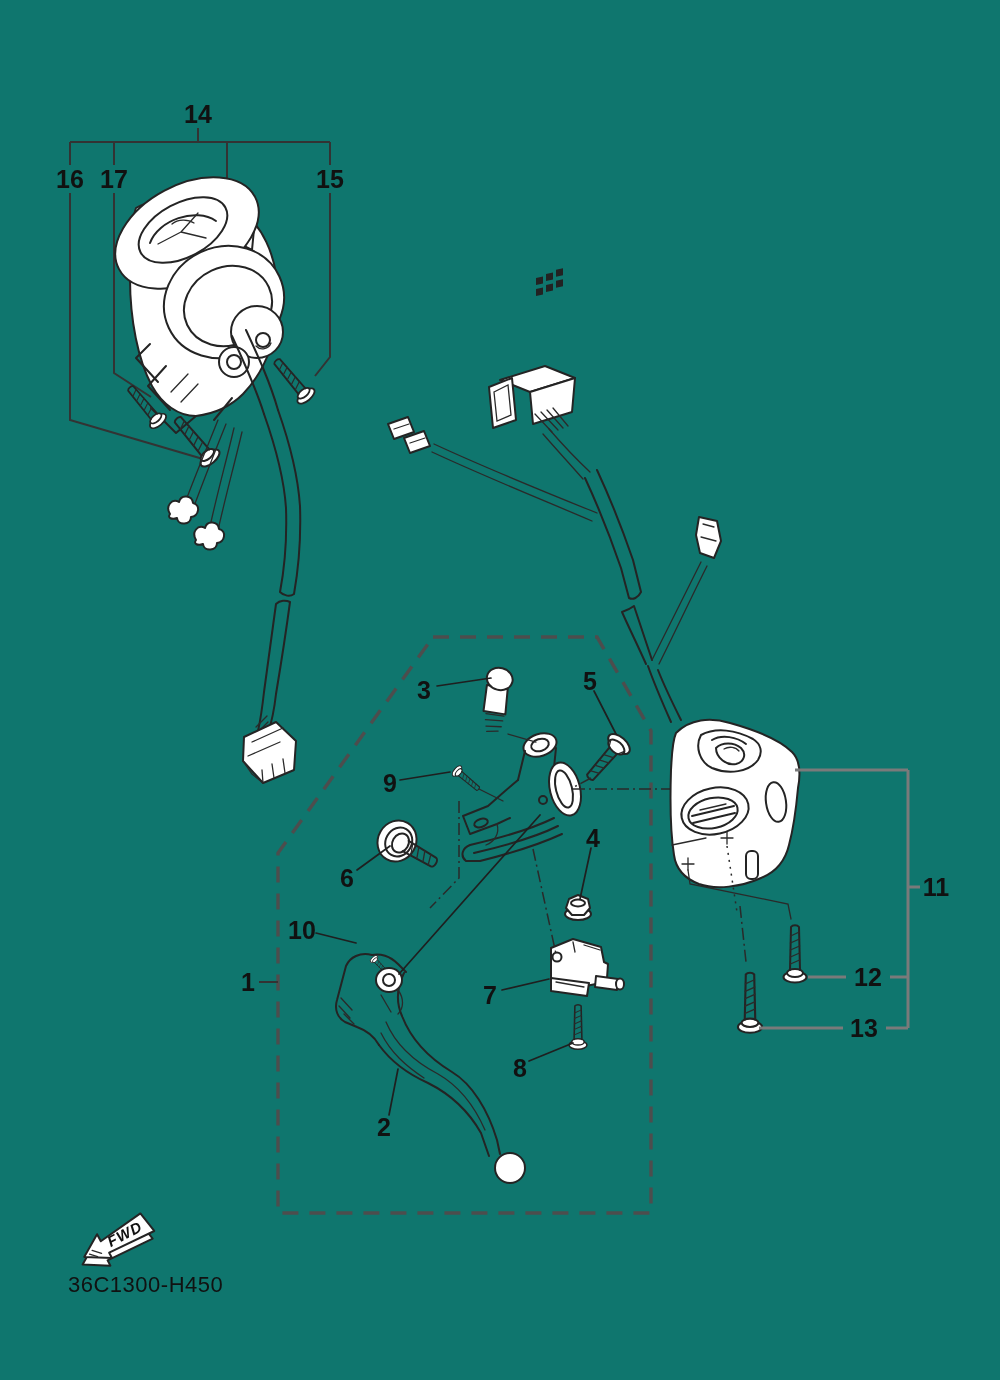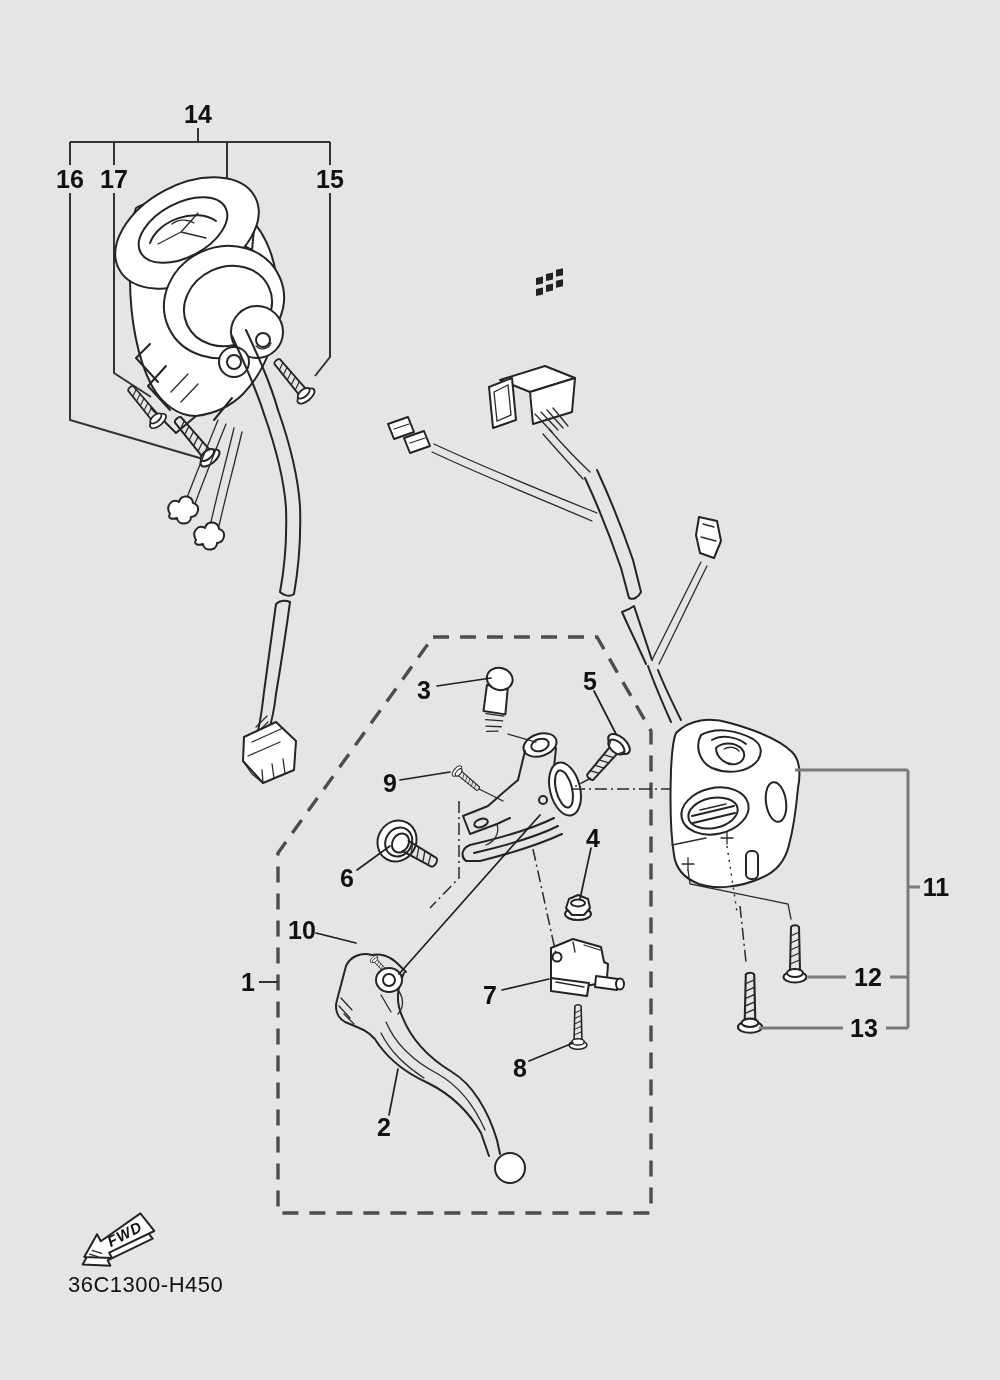--- a/index.html
+++ b/index.html
@@ -1,16 +1,16 @@
 <!DOCTYPE html>
 <html><head>
 <meta charset="utf-8">
 <style>
   html,body{margin:0;padding:0;background:#ffffff;}
-  .page{position:relative;width:1000px;height:1380px;background:#e5e5e5;overflow:hidden;
+  .page{position:relative;width:1000px;height:1380px;background:#0f766e;overflow:hidden;
         font-family:"Liberation Sans",sans-serif;}
   svg{display:block}
   .callout{font-family:"Liberation Sans",sans-serif;font-weight:bold;font-size:25px;fill:#111;}
   .partcode{font-family:"Liberation Sans",sans-serif;font-size:22px;fill:#111;letter-spacing:.5px;}
   .fwdtxt{font-family:"Liberation Sans",sans-serif;font-weight:bold;font-style:italic;font-size:15px;
           fill:#111;letter-spacing:1px;}
   .ln{stroke:#1f1f1f;stroke-width:1.7;fill:none;stroke-linecap:round;}
   .art{stroke:#242424;stroke-width:2;fill:none;stroke-linejoin:round;stroke-linecap:round;}
   .artw{stroke:#242424;stroke-width:2;fill:#ffffff;stroke-linejoin:round;}
   .thin{stroke:#2a2a2a;stroke-width:1.3;fill:none;stroke-linecap:round;}

